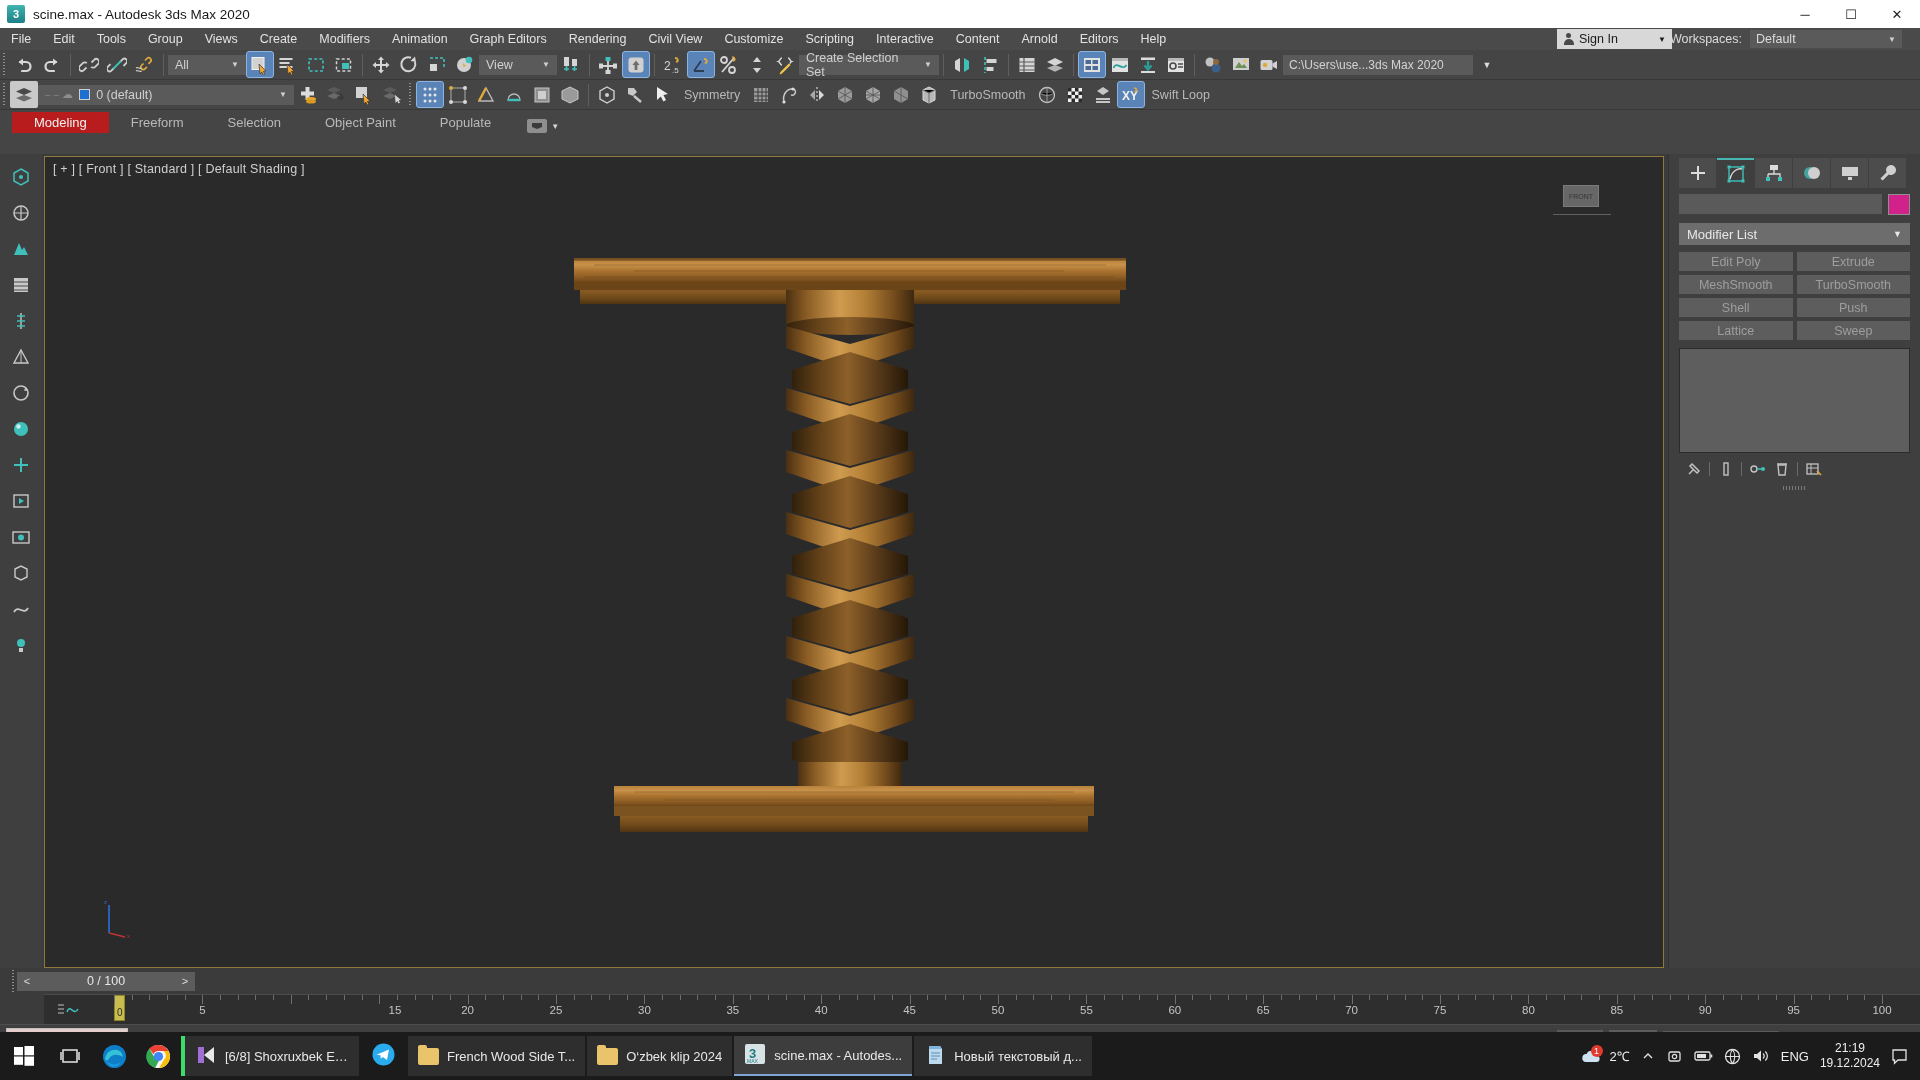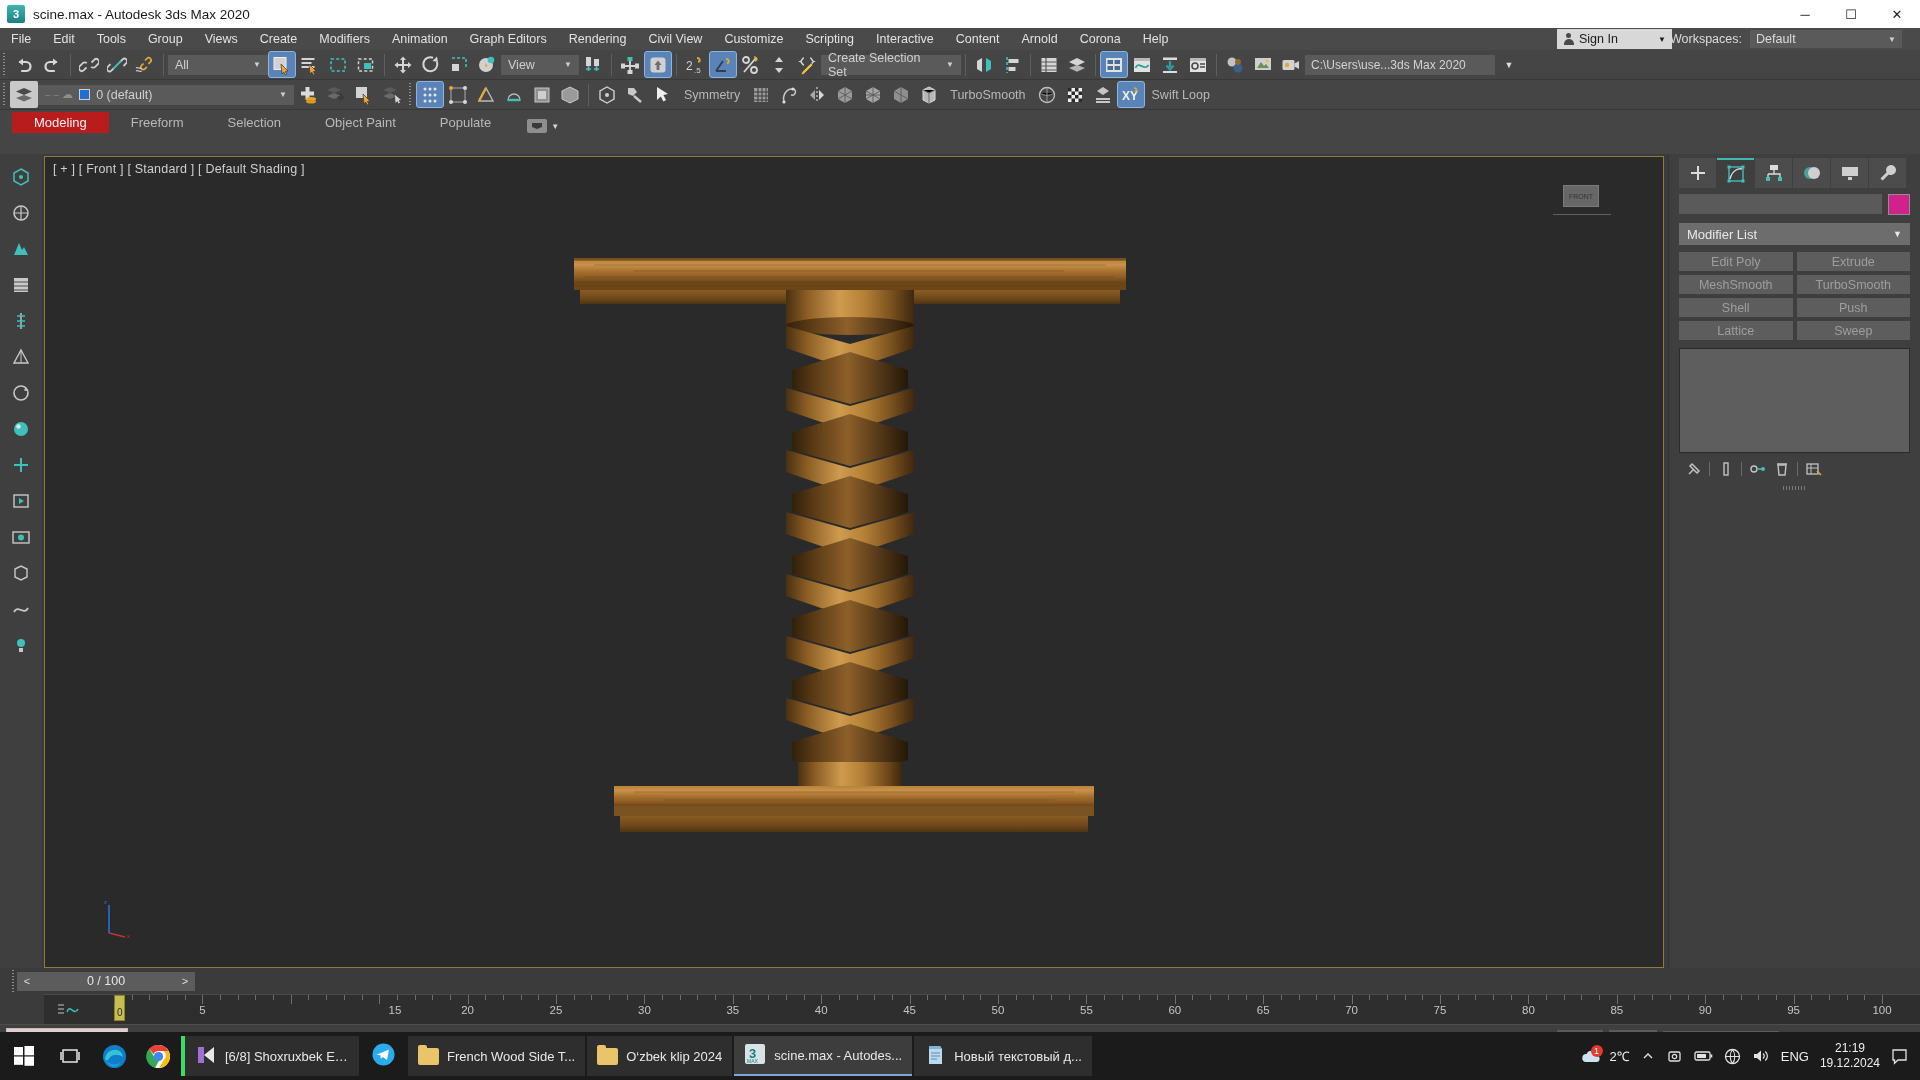--- a/index.html
+++ b/index.html
@@ -68,21 +68,21 @@
     position:relative; flex:0 0 28px;
   }
   .tbtn.selb { background:#5a84b8; border:1px solid #8bb4e0; border-radius:3px; }
   .tbtn.light { background:#c9c9c9; border-radius:2px; }
   .sep { width:1px; height:22px; background:#5f5f5f; margin:0 4px; flex:0 0 1px; }
   .combo {
     height:20px; background:#5a5a5a; color:#cfcfcf; display:flex; align-items:center;
     padding:0 7px; font-size:12.5px; position:relative;
   }
   .combo .cv { margin-left:auto; font-size:8px; padding-left:10px; }
-  .combo.w90 { width:100px; }
+  .combo.w90 { width:78px; }
   .combo.w78 { width:78px; }
   .combo.w140 { width:140px; }
   .combo.w250 { width:250px; }
   .pathbox {
     height:20px; background:#5a5a5a; color:#d3d3d3; font-size:12px;
     display:flex; align-items:center; padding:0 6px; width:190px;
   }
   .lbl { font-size:12.5px; color:#b8b8b8; padding:0 7px; white-space:nowrap; }
 
   
@@ -263,21 +263,21 @@
     <div class="menuitem">Modifiers</div>
     <div class="menuitem">Animation</div>
     <div class="menuitem">Graph Editors</div>
     <div class="menuitem">Rendering</div>
     <div class="menuitem">Civil View</div>
     <div class="menuitem">Customize</div>
     <div class="menuitem">Scripting</div>
     <div class="menuitem">Interactive</div>
     <div class="menuitem">Content</div>
     <div class="menuitem">Arnold</div>
-    <div class="menuitem">Corona</div>
+    <div class="menuitem">Editors</div>
     <div class="menuitem">Help</div>
 
     <div class="signin">
       <span class="pers"></span>
       <span>Sign In</span>
       <span class="cv">▼</span>
     </div>
     <div class="wsLabel">Workspaces:</div>
     <div class="wsCombo">
       <span>Default</span>

